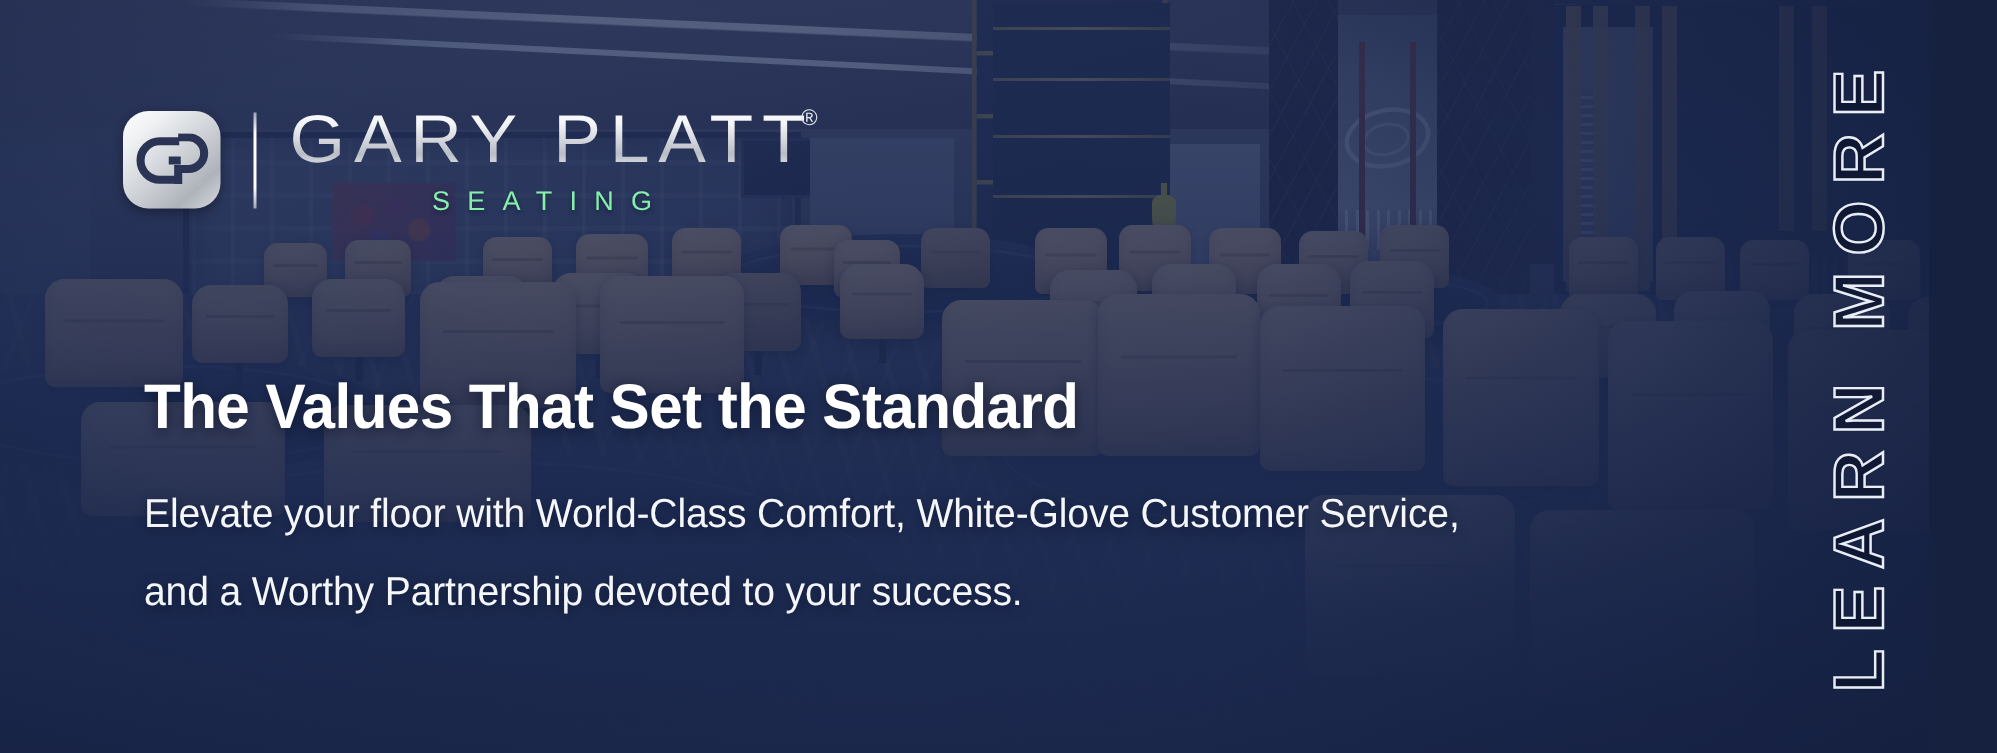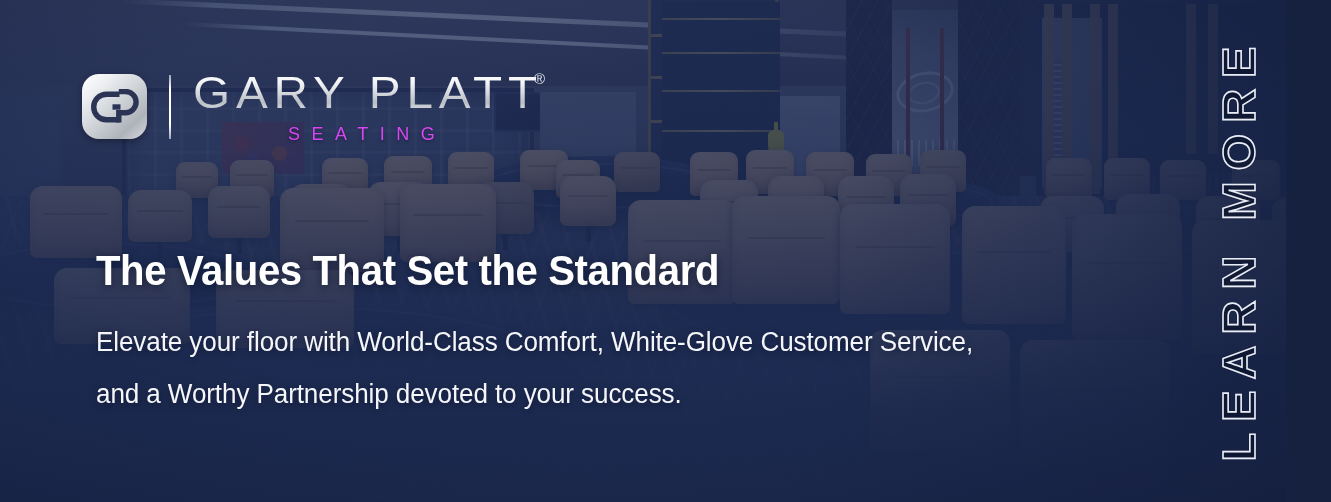--- a/index.html
+++ b/index.html
@@ -241,21 +241,21 @@
     transform:scaleX(1.06); transform-origin:left center;
   }
   .wm-reg {
     position:absolute; right:-22px; top:2px;
     font-size:15px; color:#dfe3ea; font-weight:400;
   }
   .wm-sub {
     margin-top:9px;
     font-family:"Liberation Sans", sans-serif;
     font-size:18px; font-weight:300; letter-spacing:11.5px;
-    color:#d946ef; text-align:center; white-space:nowrap;
+    color:#86efac; text-align:center; white-space:nowrap;
     padding-left:18px;
     text-shadow:0 1px 3px rgba(10,16,36,.5);
   }
 
   
   .copy { position:absolute; left:96px; top:248px; width:1040px; }
   .headline {
     font-family:"Liberation Sans", sans-serif;
     font-size:42px; font-weight:700; color:#ffffff;
     letter-spacing:-0.4px; line-height:1.08;

